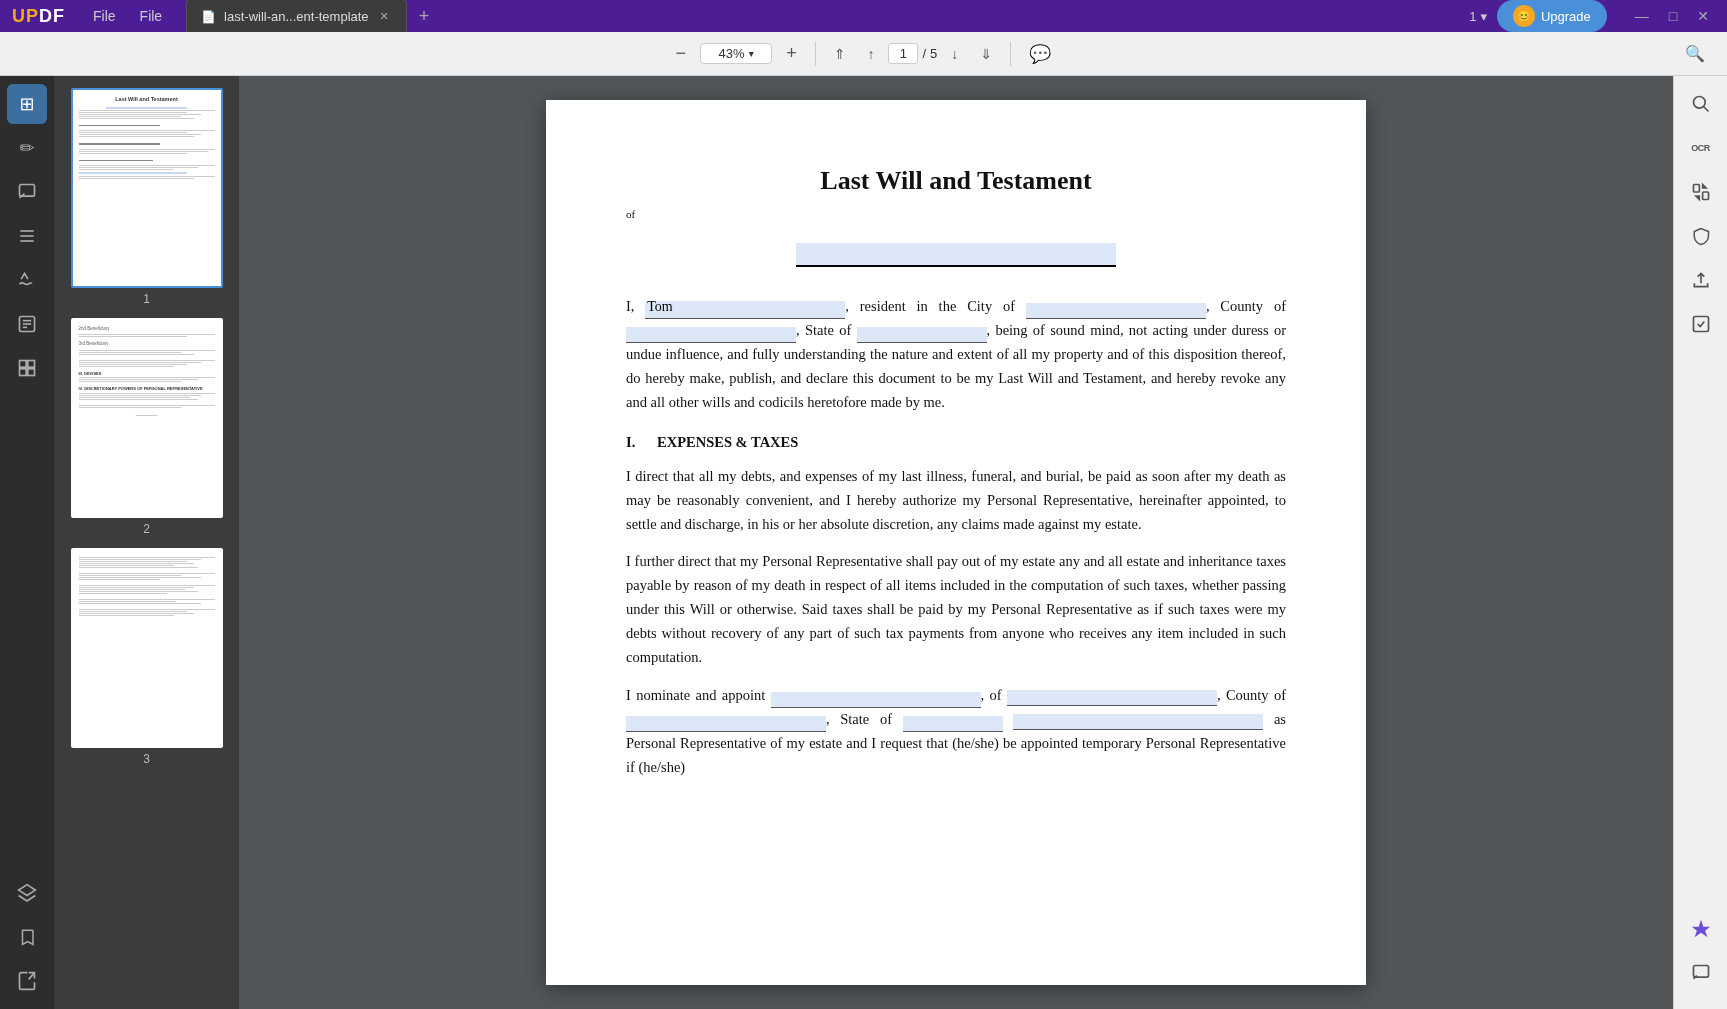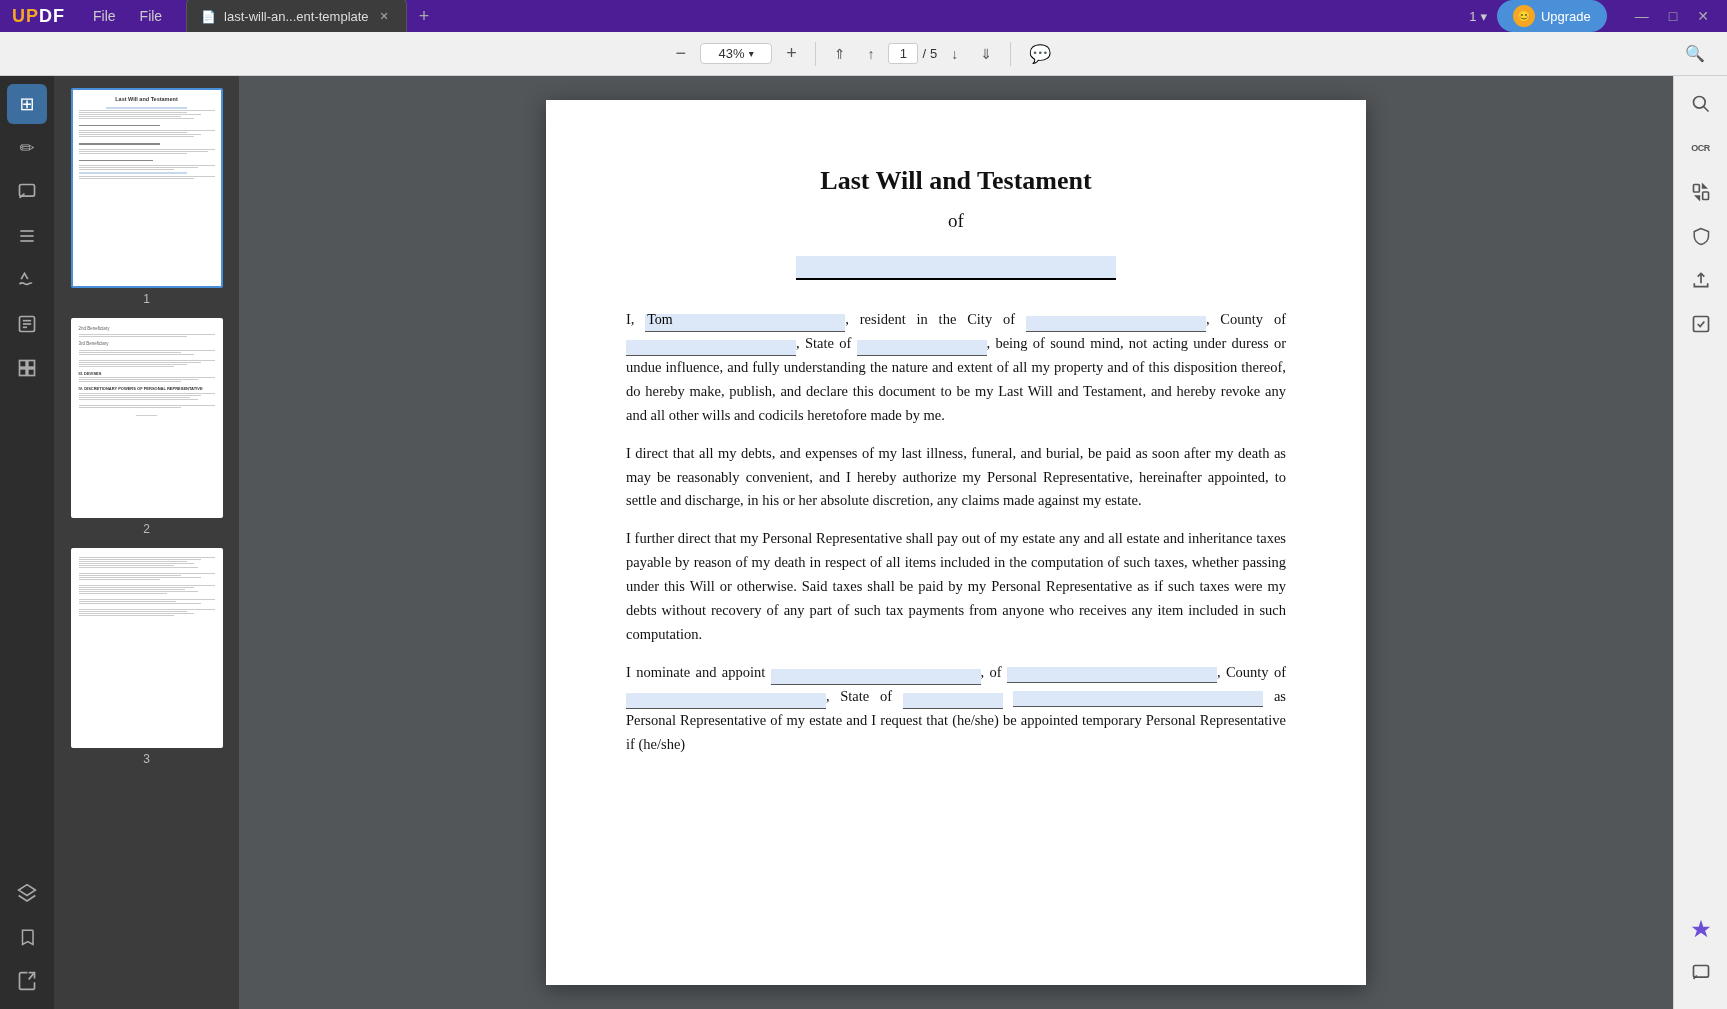--- a/index.html
+++ b/index.html
@@ -286,22 +286,22 @@
       line-height: 1.6;
     }
 
     .doc-title {
       text-align: center;
       font-size: 26px;
       font-weight: bold;
       margin-bottom: 4px;
     }
     .doc-subtitle {
-      text-align: center;
-      font-size: 19px;
+      text-align: left;
+      font-size: 11px;
       margin-bottom: 20px;
     }
     .name-underline {
       display: flex;
       justify-content: center;
       margin-bottom: 28px;
     }
     .name-field {
       border-bottom: 2px solid #000;
       width: 320px;
@@ -617,20 +617,24 @@
           I, <span class="field-with-text">
               <span class="name-tom">Tom</span>
             </span>, resident in the City of <span class="inline-field" style="min-width:180px;background:#dce8f7;"></span>,
           County of <span class="inline-field" style="min-width:170px;background:#dce8f7;"></span>, State of <span class="inline-field" style="min-width:130px;background:#dce8f7;"></span>, being of sound
           mind, not acting under duress or undue influence, and fully understanding the nature
           and extent of all my property and of this disposition thereof, do hereby make, publish,
           and declare this document to be my Last Will and Testament, and hereby revoke any
           and all other wills and codicils heretofore made by me.
         </p>
 
+        <div class="section-heading">
+          <span>I.</span>&nbsp;&nbsp;&nbsp;&nbsp;&nbsp;
+          <span>EXPENSES &amp; TAXES</span>
+        </div>
 
         <p>I direct that all my debts, and expenses of my last illness, funeral, and burial, be paid as soon after my death as may be reasonably convenient, and I hereby authorize my Personal Representative, hereinafter appointed, to settle and discharge, in his or her absolute discretion, any claims made against my estate.</p>
 
         <p>I further direct that my Personal Representative shall pay out of my estate any and all estate and inheritance taxes payable by reason of my death in respect of all items included in the computation of such taxes, whether passing under this Will or otherwise. Said taxes shall be paid by my Personal Representative as if such taxes were my debts without recovery of any part of such tax payments from anyone who receives any item included in such computation.</p>
 
 
         <p>
           I nominate and appoint <span class="inline-field" style="min-width:210px;background:#dce8f7;"></span>, of
           <span style="display:block; background:#dce8f7; border-bottom:1px solid #555; width:210px; height:16px; margin:2px 0; display:inline-block; vertical-align:bottom;"></span>, County of <span class="inline-field" style="min-width:200px;background:#dce8f7;"></span>, State of <span class="inline-field" style="min-width:100px;background:#dce8f7;"></span>
           <span style="display:block; background:#dce8f7; border-bottom:1px solid #555; width:250px; height:16px; margin:2px 0; display:inline-block; vertical-align:bottom;"></span> as Personal Representative of my estate and I

